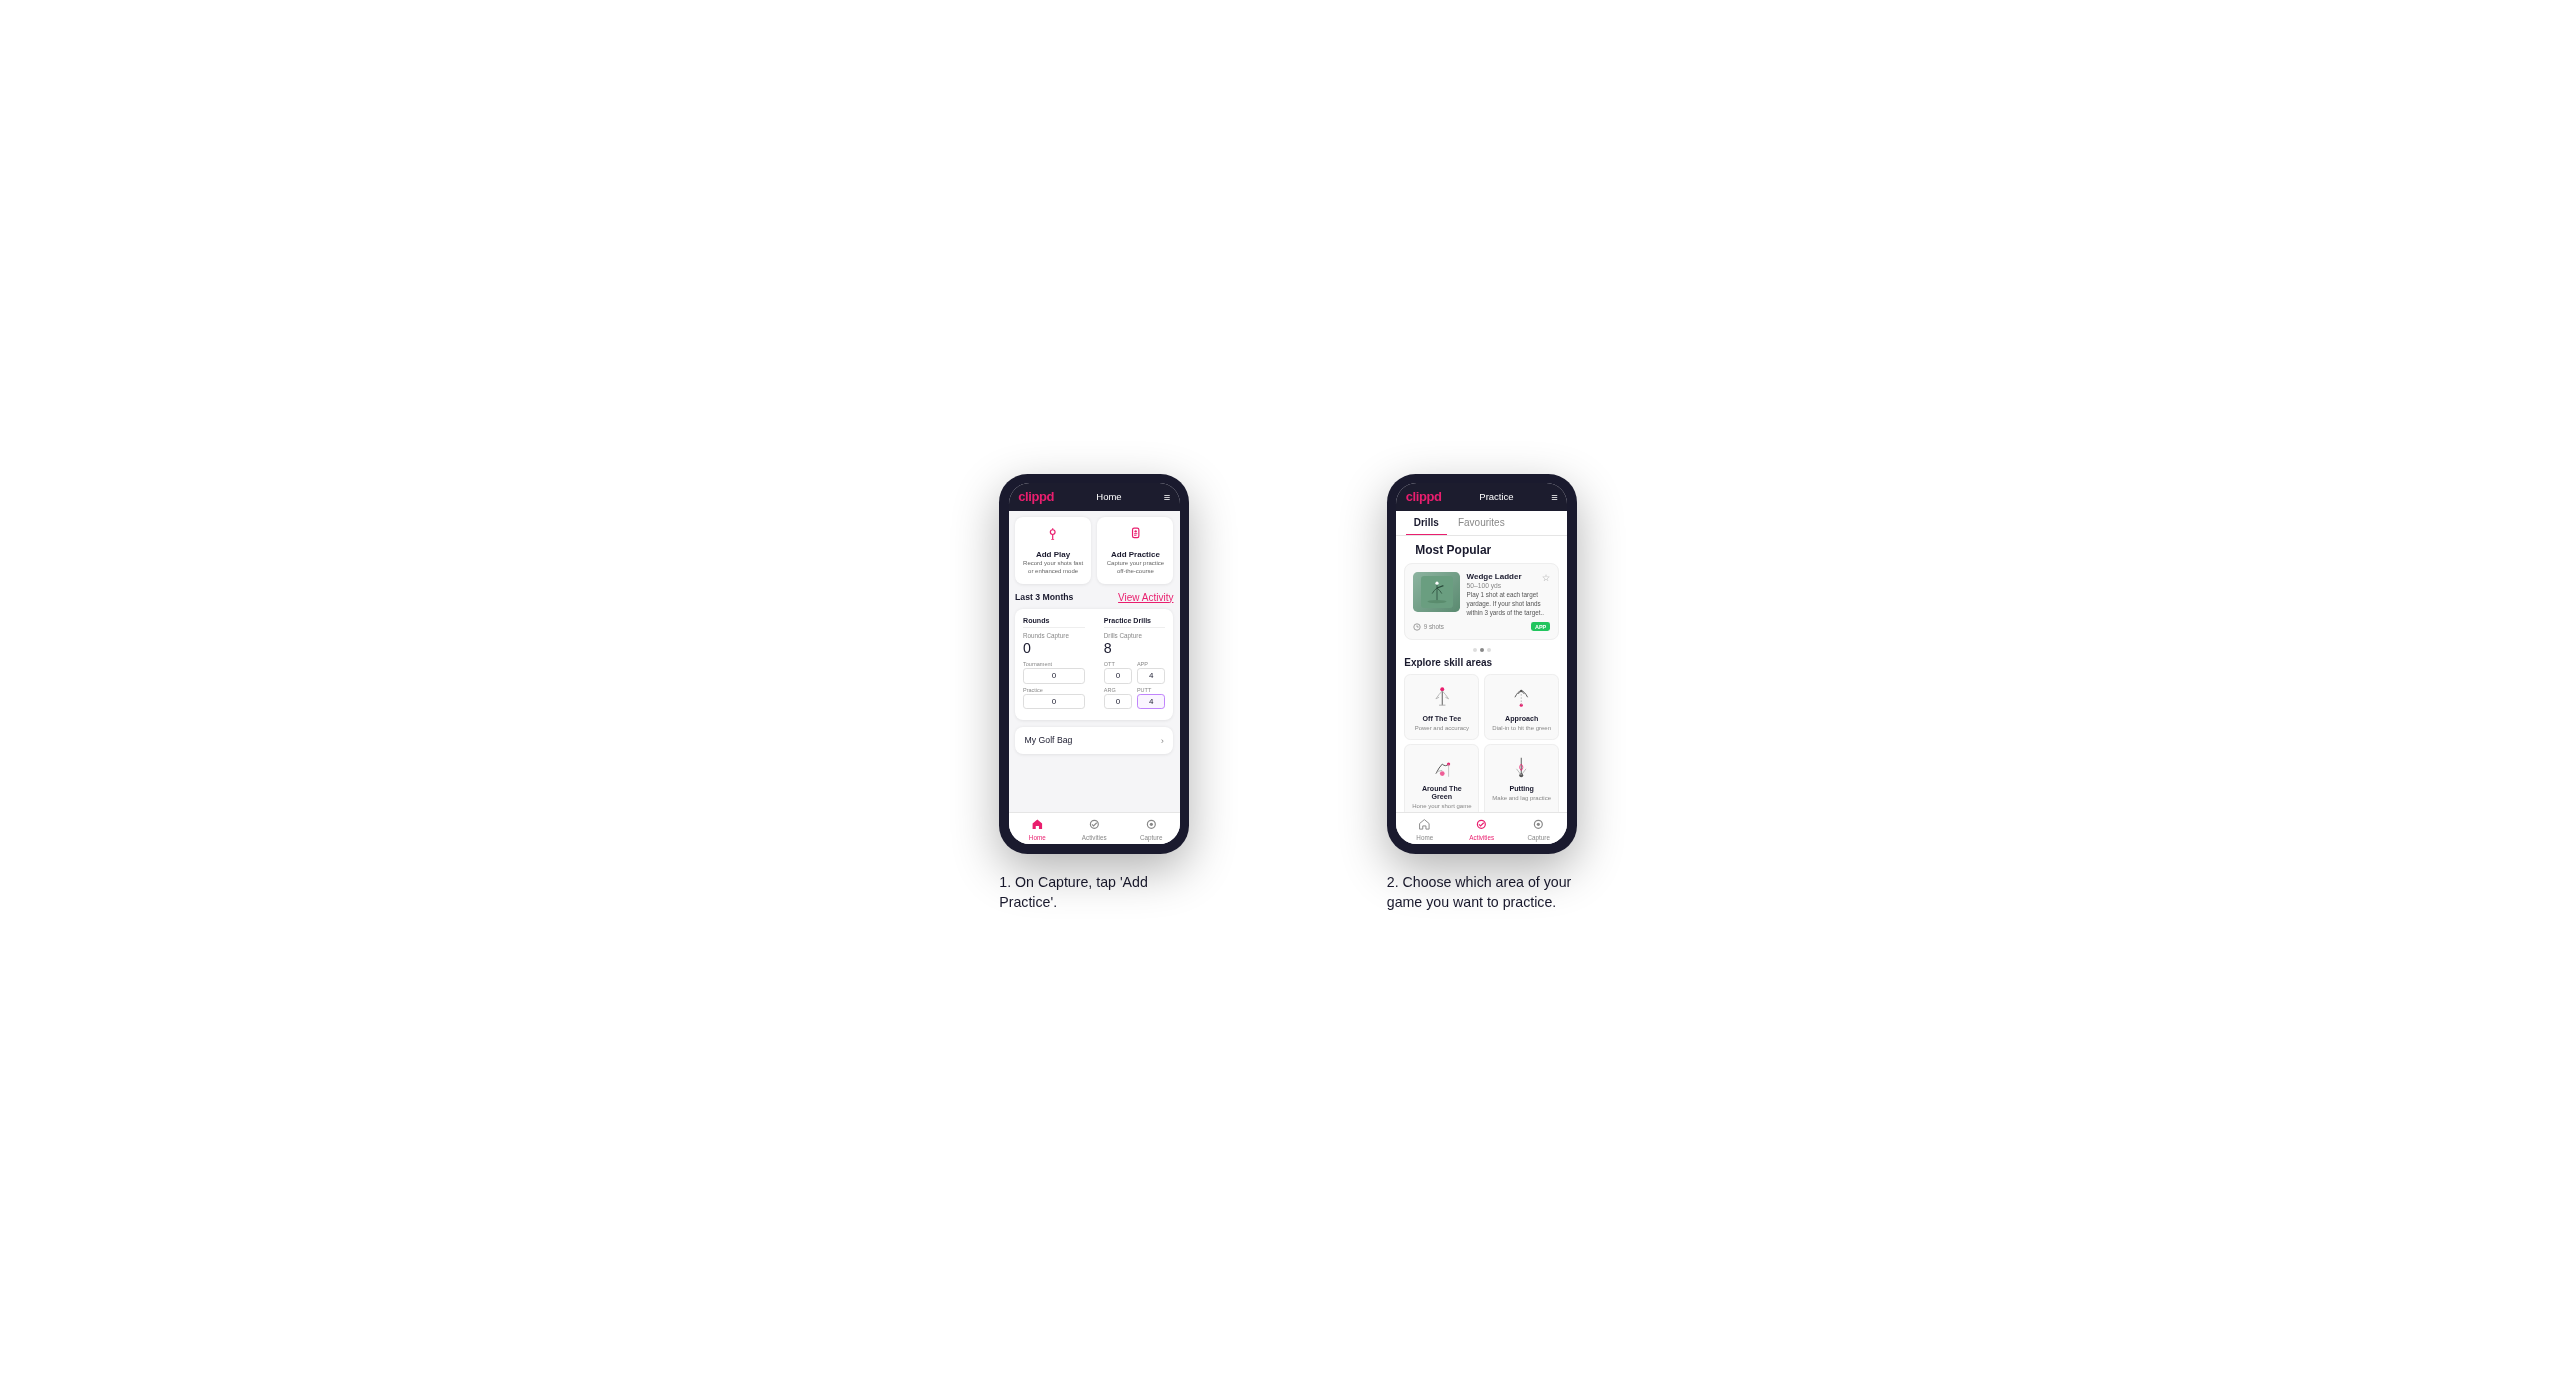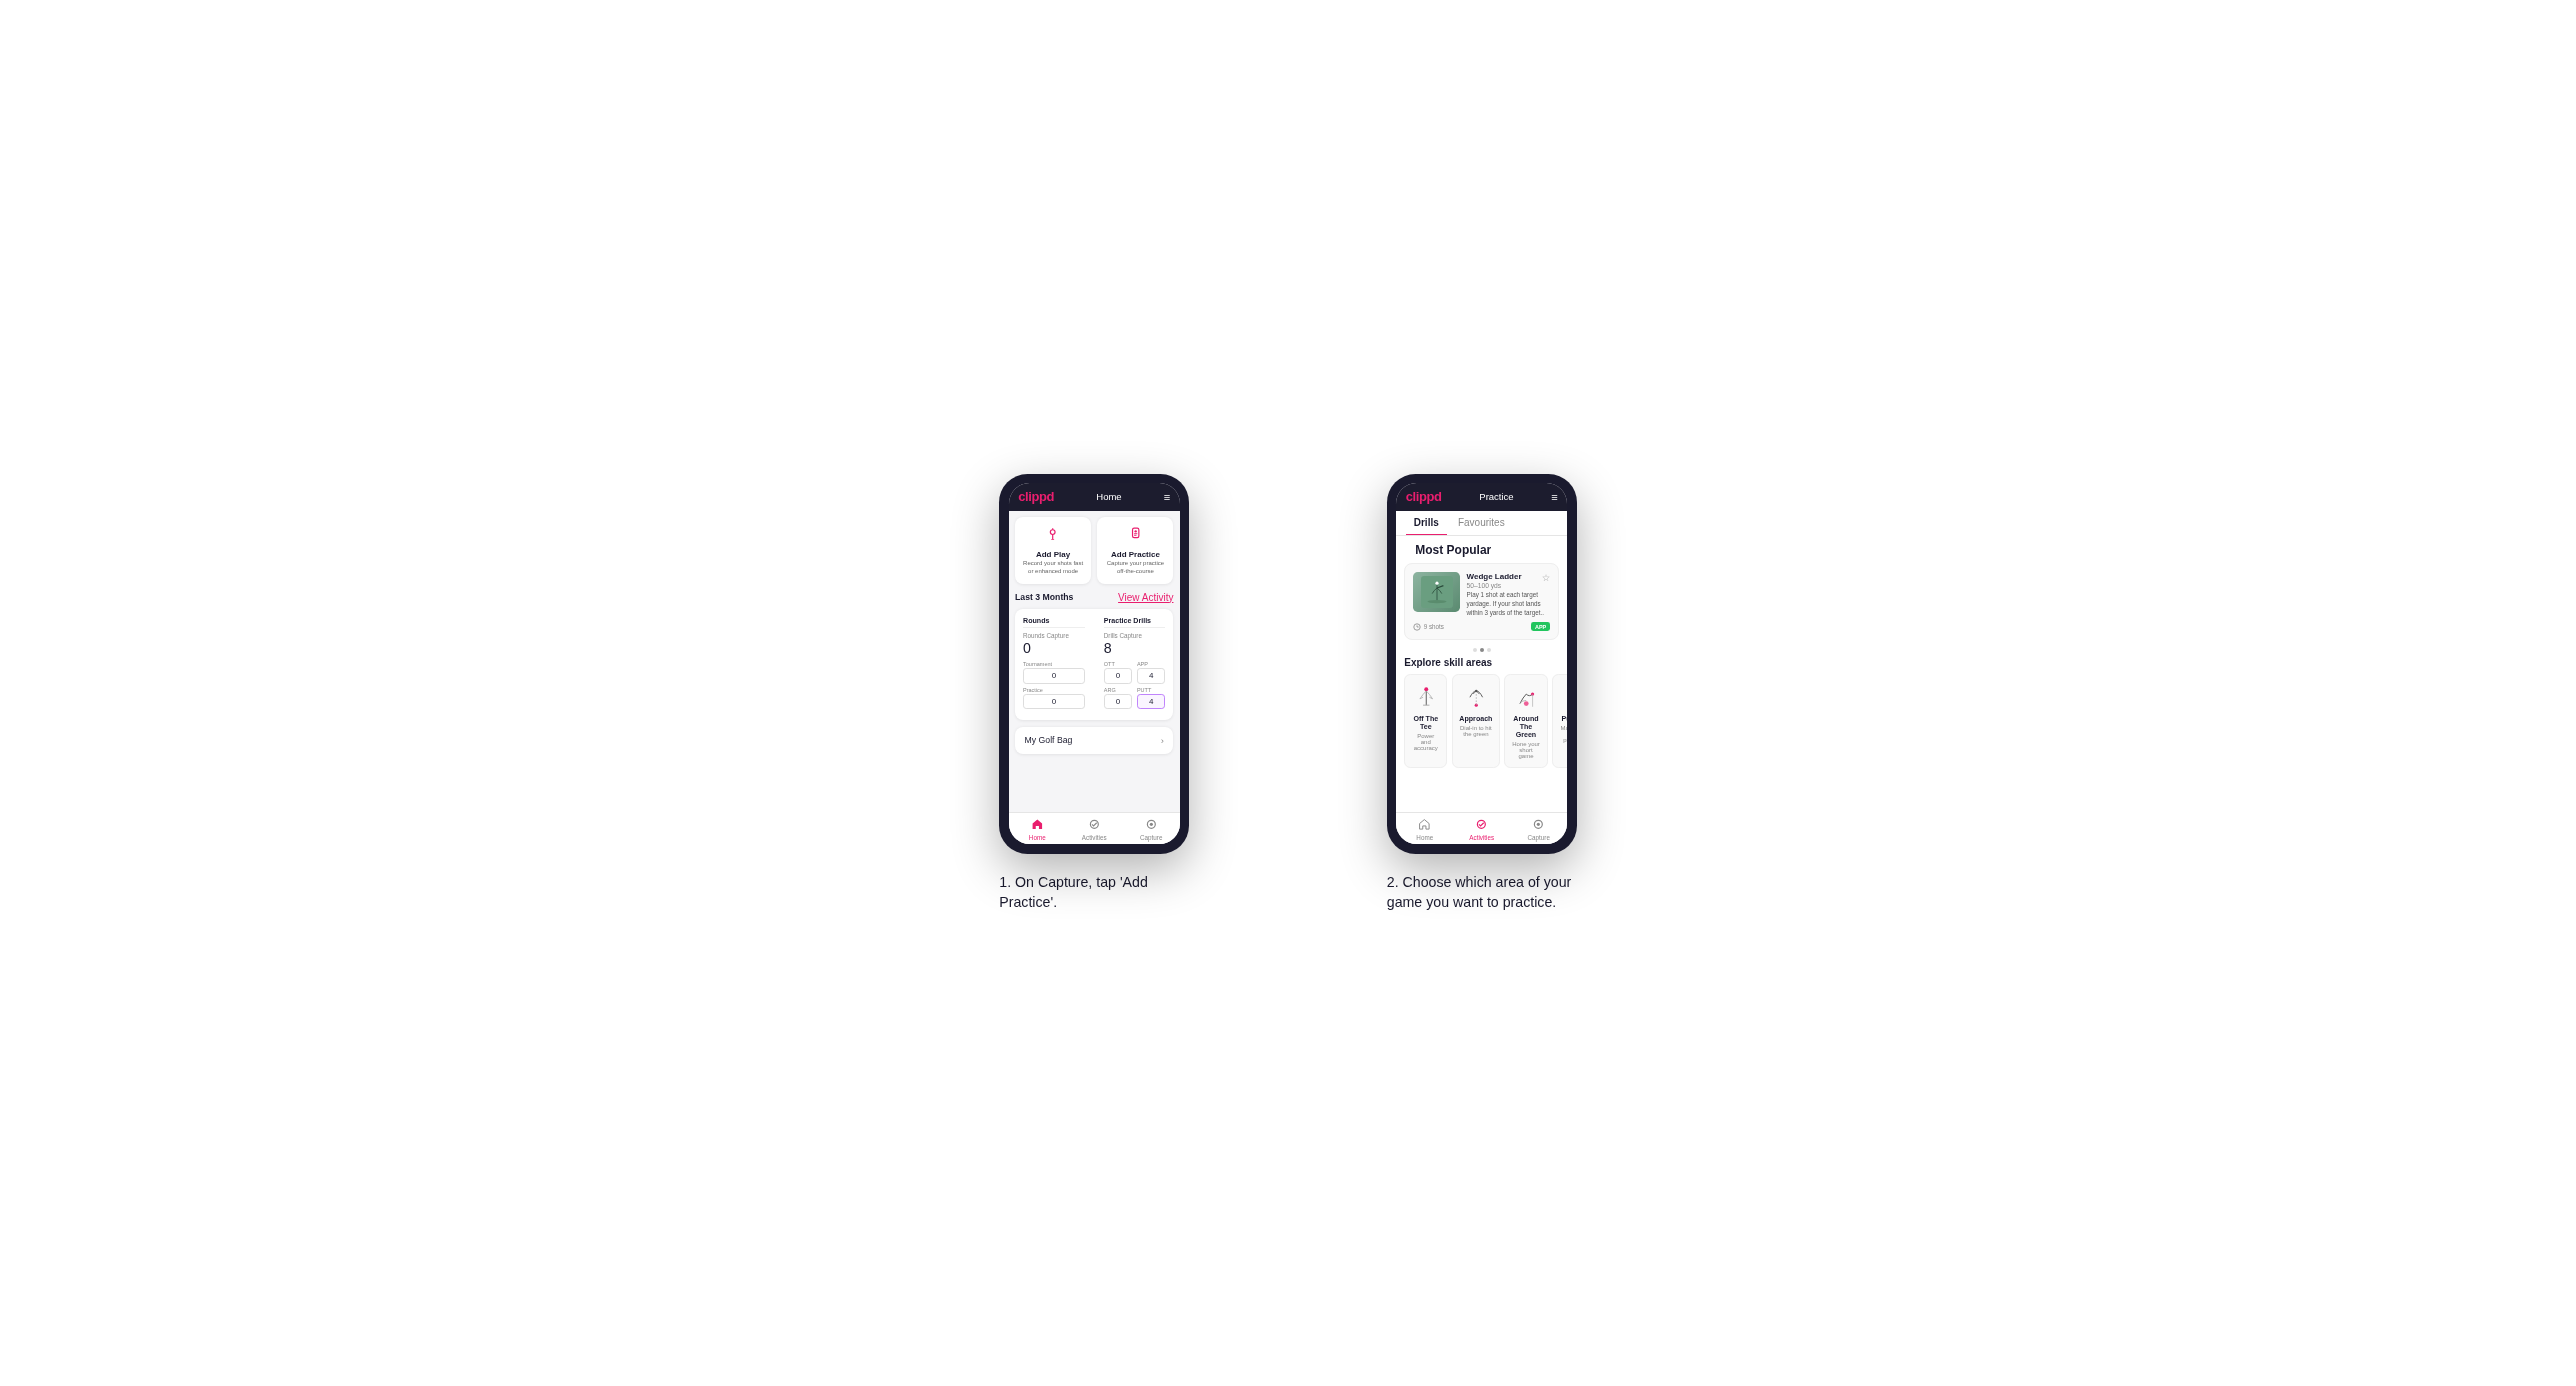--- a/index.html
+++ b/index.html
@@ -337,21 +337,21 @@
     }
     .dot.active { background: #888; }
     .explore-title {
       font-size: 10px;
       font-weight: 600;
       color: #1a1a2e;
       margin-bottom: 6.3px;
     }
     .skill-grid {
       display: grid;
-      grid-template-columns: 1fr 1fr 1fr 1fr;
+      grid-template-columns: 1fr 1fr;
       gap: 4.7px;
     }
     .skill-card {
       background: #f9f9f9;
       border-radius: 6.3px;
       padding: 8px 6.3px;
       text-align: center;
       border: 0.8px solid #eee;
     }
     .skill-illustration {

